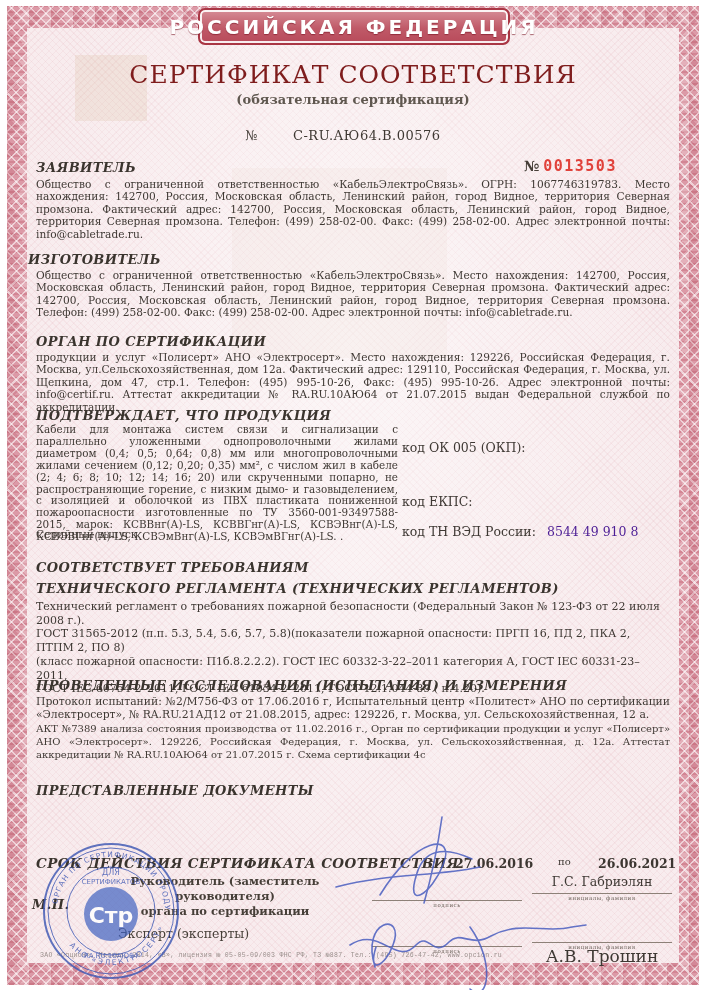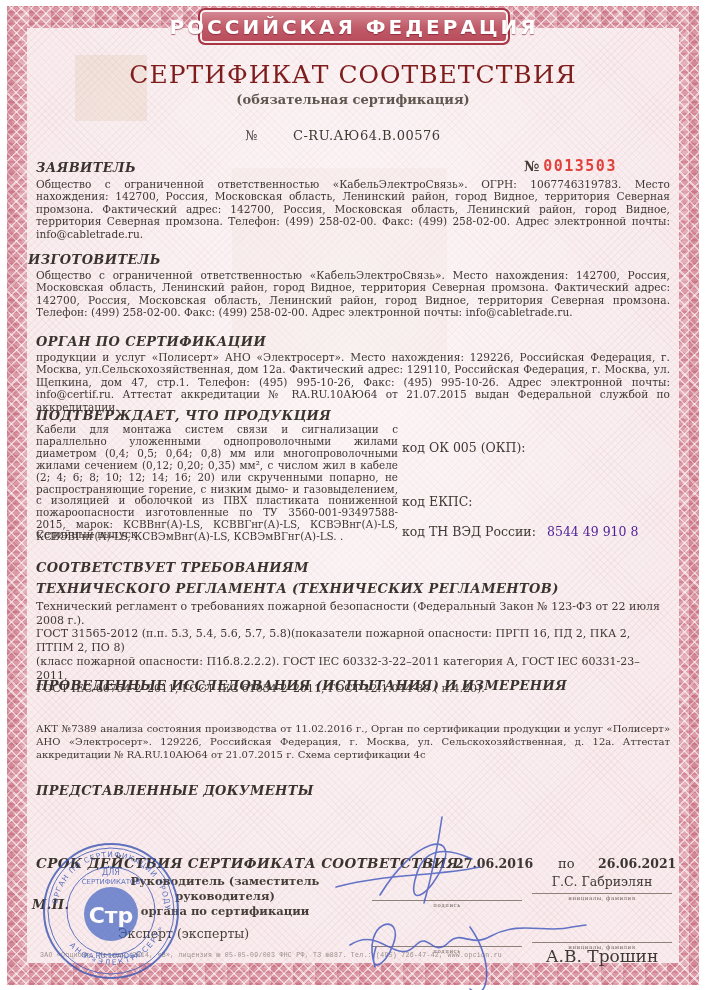--- a/index.html
+++ b/index.html
@@ -125,28 +125,29 @@
   <div class="abs codes-value" style="left:547px;top:524px;">8544 49 910 8</div>
 
   <div class="abs h" style="left:36px;top:560px;">СООТВЕТСТВУЕТ ТРЕБОВАНИЯМ</div>
   <div class="abs h" style="left:36px;top:581px;">ТЕХНИЧЕСКОГО РЕГЛАМЕНТА (ТЕХНИЧЕСКИХ РЕГЛАМЕНТОВ)</div>
   <div class="abs body-text pre" style="left:36px;top:600px;width:634px;font-size:11px;line-height:13.7px;text-align:left;">Технический регламент о требованиях пожарной безопасности (Федеральный Закон № 123-ФЗ от 22 июля 2008 г.).
 ГОСТ 31565-2012 (п.п. 5.3, 5.4, 5.6, 5.7, 5.8)(показатели пожарной опасности: ПРГП 16, ПД 2, ПКА 2, ПТПМ 2, ПО 8)
 (класс пожарной опасности: П1б.8.2.2.2). ГОСТ IEC 60332-3-22–2011 категория А, ГОСТ IEC 60331-23–2011,
 ГОСТ IEC 60754-2–2011, ГОСТ IEC 61034-2–2011, ГОСТ 12.1.044-89 ( п.4.20).</div>
 
   <div class="abs h" style="left:36px;top:678px;">ПРОВЕДЕННЫЕ ИССЛЕДОВАНИЯ (ИСПЫТАНИЯ) И ИЗМЕРЕНИЯ</div>
+  <div class="abs body-text" style="left:36px;top:695px;width:634px;font-size:10.8px;line-height:13px;">Протокол испытаний: №2/М756-ФЗ от 17.06.2016 г, Испытательный центр «Политест» АНО по сертификации «Электросерт», № RA.RU.21АД12 от 21.08.2015, адрес: 129226, г. Москва, ул. Сельскохозяйственная, 12 а.</div>
   <div class="abs body-text" style="left:36px;top:722px;width:634px;font-size:10px;line-height:13px;">АКТ №7389 анализа состояния производства от 11.02.2016 г., Орган по сертификации продукции и услуг «Полисерт» АНО «Электросерт». 129226, Российская Федерация, г. Москва, ул. Сельскохозяйственная, д. 12а. Аттестат аккредитации № RA.RU.10АЮ64 от 21.07.2015 г. Схема сертификации 4с</div>
 
   <div class="abs h" style="left:36px;top:783px;">ПРЕДСТАВЛЕННЫЕ ДОКУМЕНТЫ</div>
 
   <div class="abs h" style="left:36px;top:855px;font-size:13.5px;">СРОК ДЕЙСТВИЯ СЕРТИФИКАТА СООТВЕТСТВИЯ</div>
   <div class="abs" style="left:428px;top:856px;font-size:12.5px;">с</div>
   <div class="abs" style="left:455px;top:856px;font-size:12.5px;font-weight:bold;">27.06.2016</div>
-  <div class="abs" style="left:558px;top:856px;font-size:13px;">по</div>
+  <div class="abs" style="left:558px;top:856px;font-size:10px;">по</div>
   <div class="abs" style="left:598px;top:856px;font-size:12.5px;font-weight:bold;">26.06.2021</div>
 
   <div class="abs" style="left:80px;top:874px;width:290px;text-align:center;font-size:11.5px;font-weight:bold;color:#463f38;line-height:15px;">
     <div>Руководитель (заместитель руководителя)</div>
     <div>органа по сертификации</div>
   </div>
   <div class="abs sig-line" style="left:372px;top:899px;width:150px;"></div>
   <div class="abs tiny-label" style="left:372px;top:902px;width:150px;">подпись</div>
   <div class="abs" style="left:532px;top:874px;width:140px;text-align:center;font-size:12.5px;color:#3e3833;">Г.С. Габриэлян</div>
   <div class="abs sig-line" style="left:532px;top:892px;width:140px;"></div>

